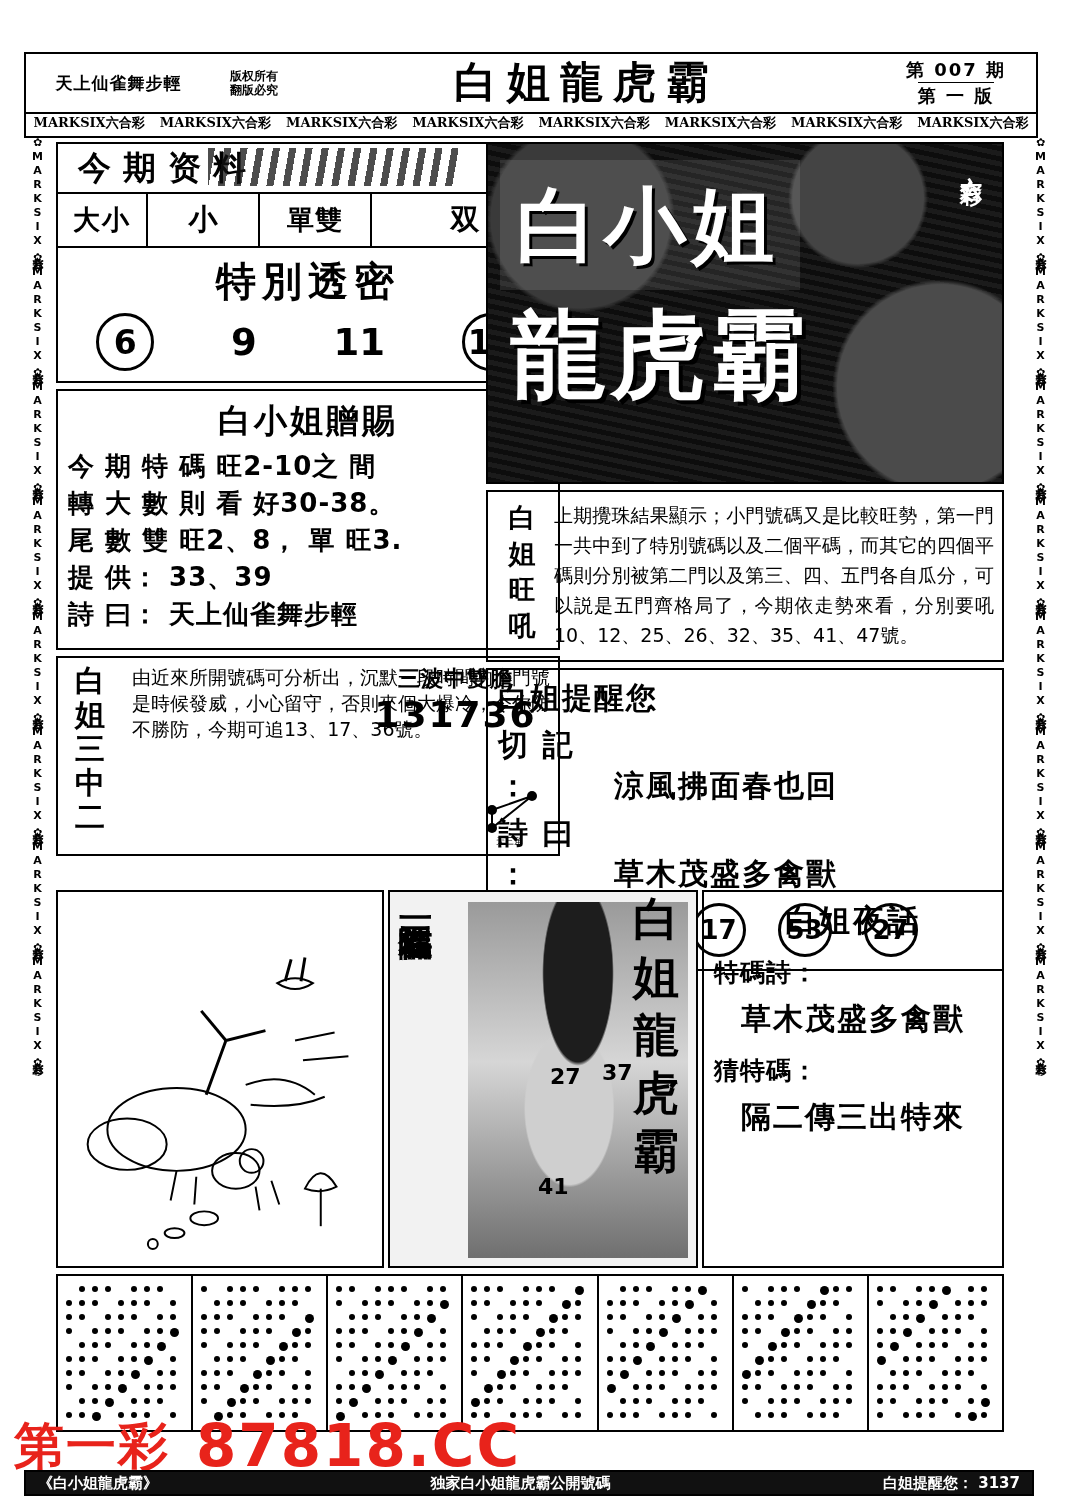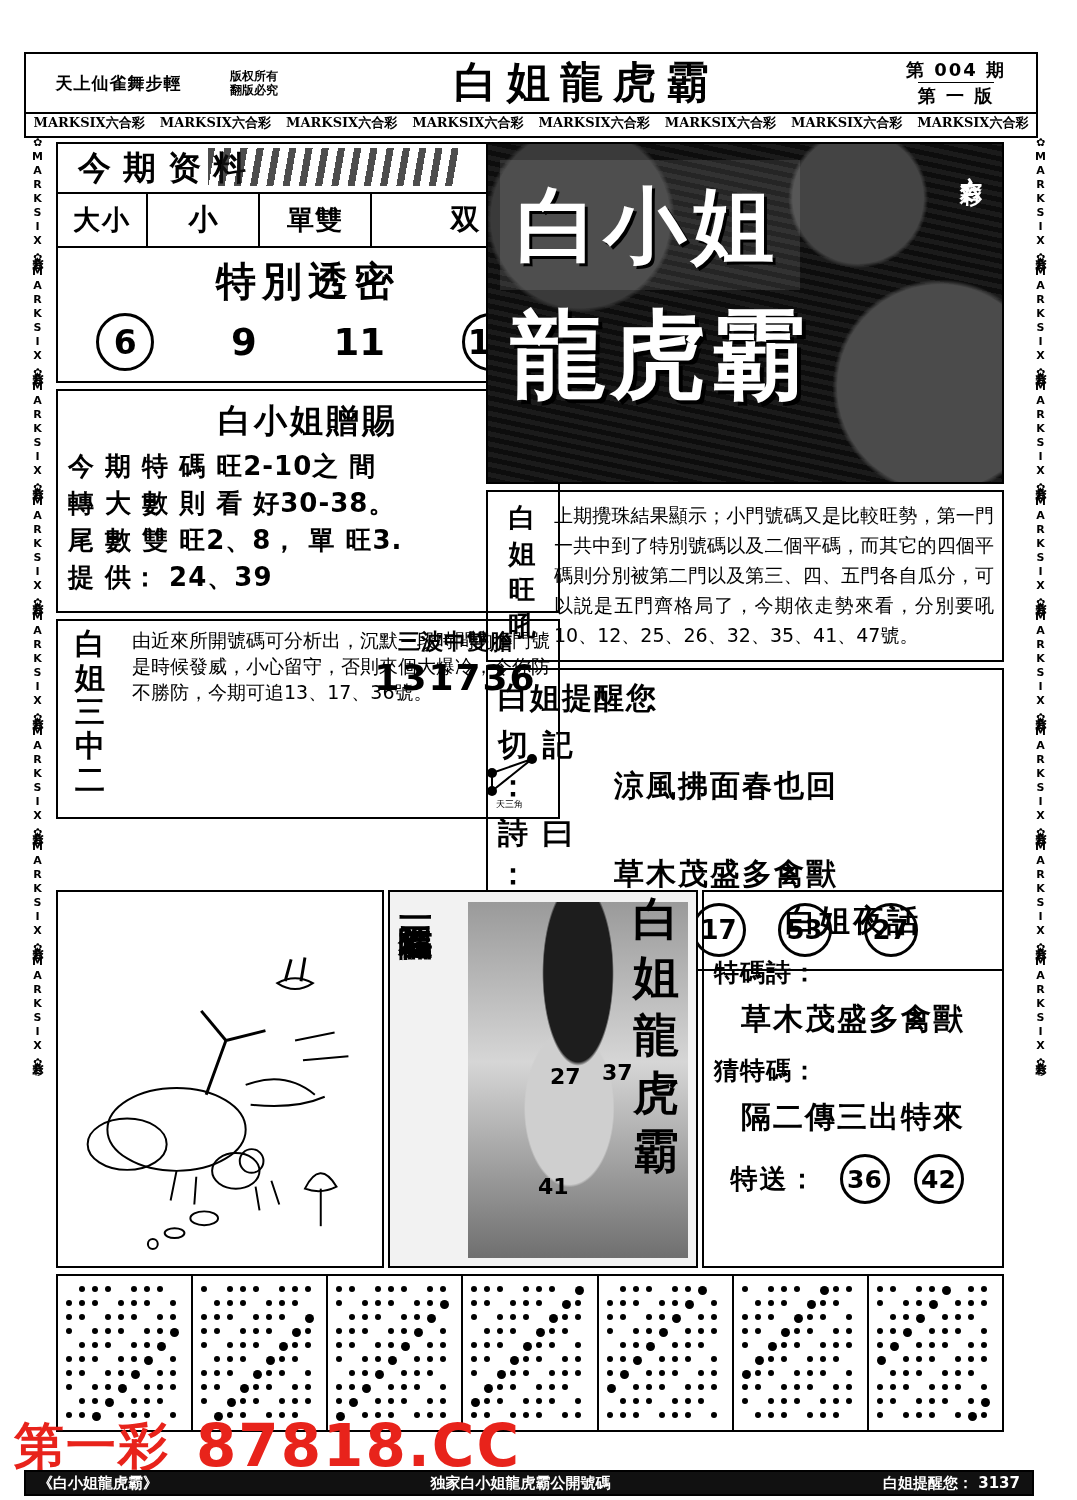--- a/index.html
+++ b/index.html
@@ -124,21 +124,21 @@
 <div class="page">
 
   <div class="masthead">
     <div class="mh-left">天上仙雀舞步輕</div>
     <div class="mh-copy">
       <div>版权所有</div>
       <div>翻版必究</div>
     </div>
     <div class="mh-title">白姐龍虎霸</div>
     <div class="mh-right">
-      <div class="issue">第 004 期</div>
+      <div class="issue">第 007 期</div>
       <div class="ban">第 一 版</div>
     </div>
   </div>
 
   <div class="strip">
     <span>MARKSIX六合彩</span>
     <span>MARKSIX六合彩</span>
     <span>MARKSIX六合彩</span>
     <span>MARKSIX六合彩</span>
     <span>MARKSIX六合彩</span>
@@ -176,21 +176,22 @@
           <div class="circ">15</div>
         </div>
       </div>
     </div>
 
     <div class="box gift">
       <div class="hd">白小姐贈賜</div>
       <p>今 期 特 碼 旺2-10之 間</p>
       <p>轉 大 數 則 看 好30-38。</p>
       <p>尾 數 雙 旺2、8， 單 旺3.</p>
-      <p>提 供： 24、39</p>
+      <p>提 供： 33、39</p>
+      <p>詩 曰： 天上仙雀舞步輕</p>
     </div>
 
     <div class="box three">
       <div class="vtitle">白姐三中二</div>
       <div class="wave">
         <div class="w1">三波中雙膽</div>
         <div class="w2">131736</div>
       </div>
       <div class="body">由近來所開號碼可分析出，沉默一段時間的小門號是時候發威，小心留守，否則來個大爆冷，令你防不勝防，今期可追13、17、36號。</div>
       <svg class="tri" viewBox="0 0 62 60">
@@ -268,25 +269,20 @@
   <div class="vbigwrap">
     <div class="vb">白姐龍虎霸</div>
   </div>
 
   <div class="night">
     <div class="hd">白姐夜話</div>
     <div class="lbl">特碼詩：</div>
     <div class="val">草木茂盛多禽獸</div>
     <div class="lbl">猜特碼：</div>
     <div class="val">隔二傳三出特來</div>
-    <div class="send">
-      <div class="lb">特送：</div>
-      <div class="c">36</div>
-      <div class="c">42</div>
-    </div>
   </div>
 
   <div class="grid">
     <div class="gcell">
         <div class="dot" style="left: 21px; top: 10px;"></div>
         <div class="dot" style="left: 34px; top: 10px;"></div>
         <div class="dot" style="left: 47px; top: 10px;"></div>
         <div class="dot" style="left: 73px; top: 10px;"></div>
         <div class="dot" style="left: 86px; top: 10px;"></div>
         <div class="dot" style="left: 99px; top: 10px;"></div>

